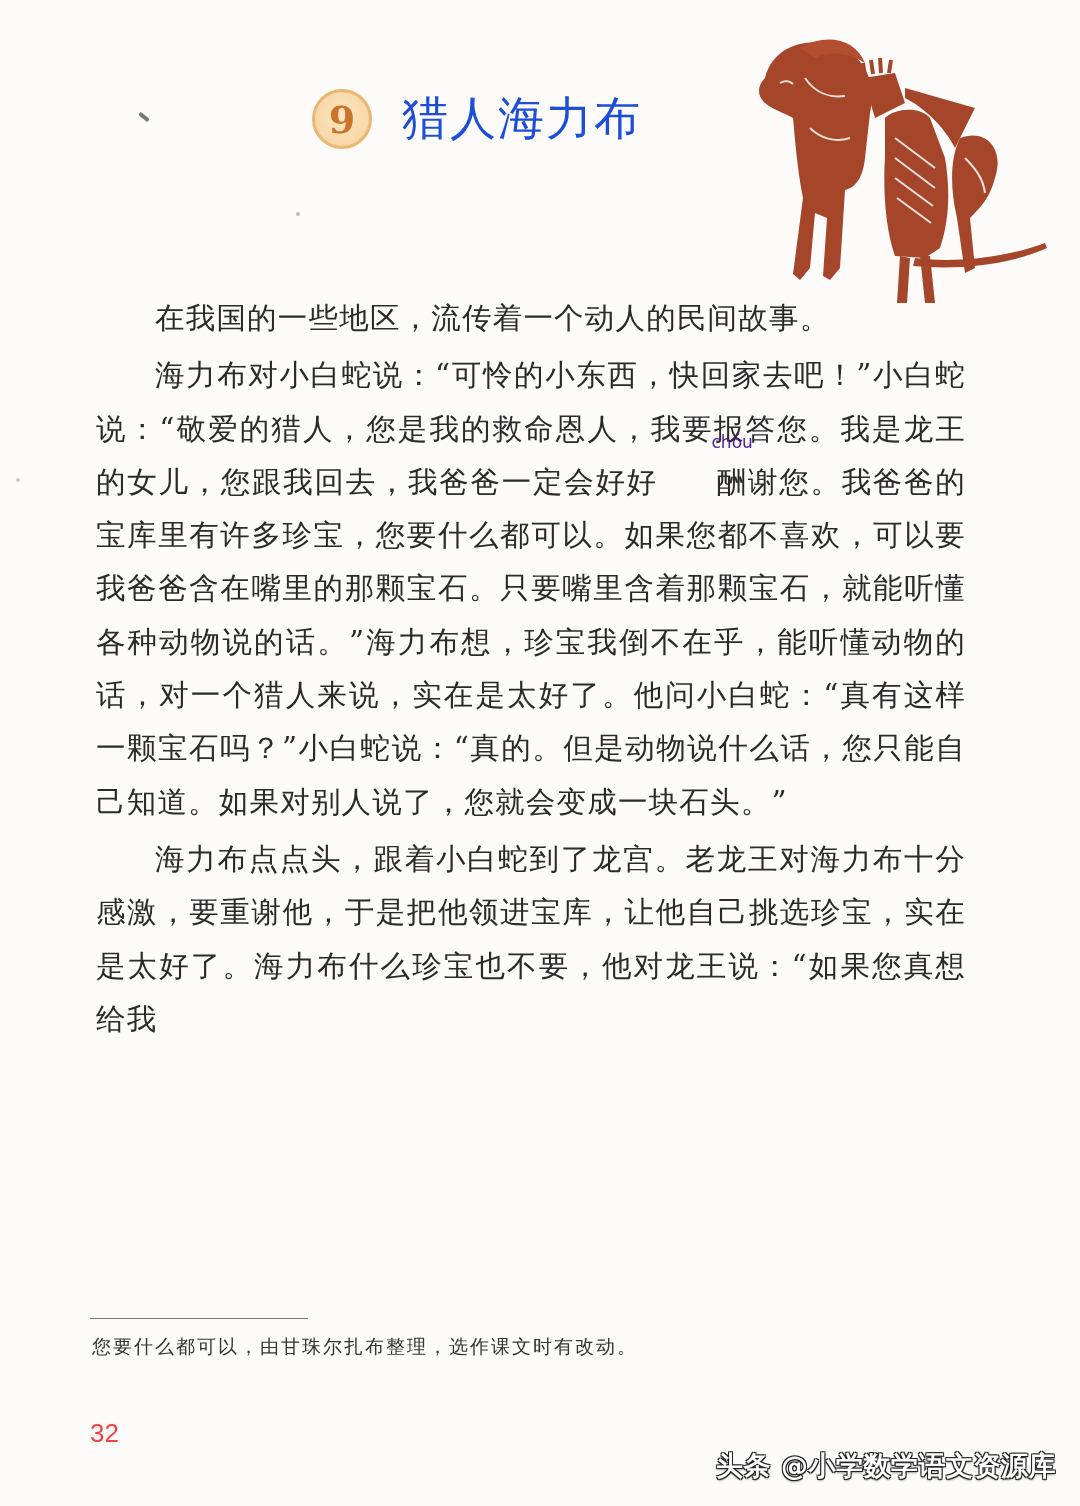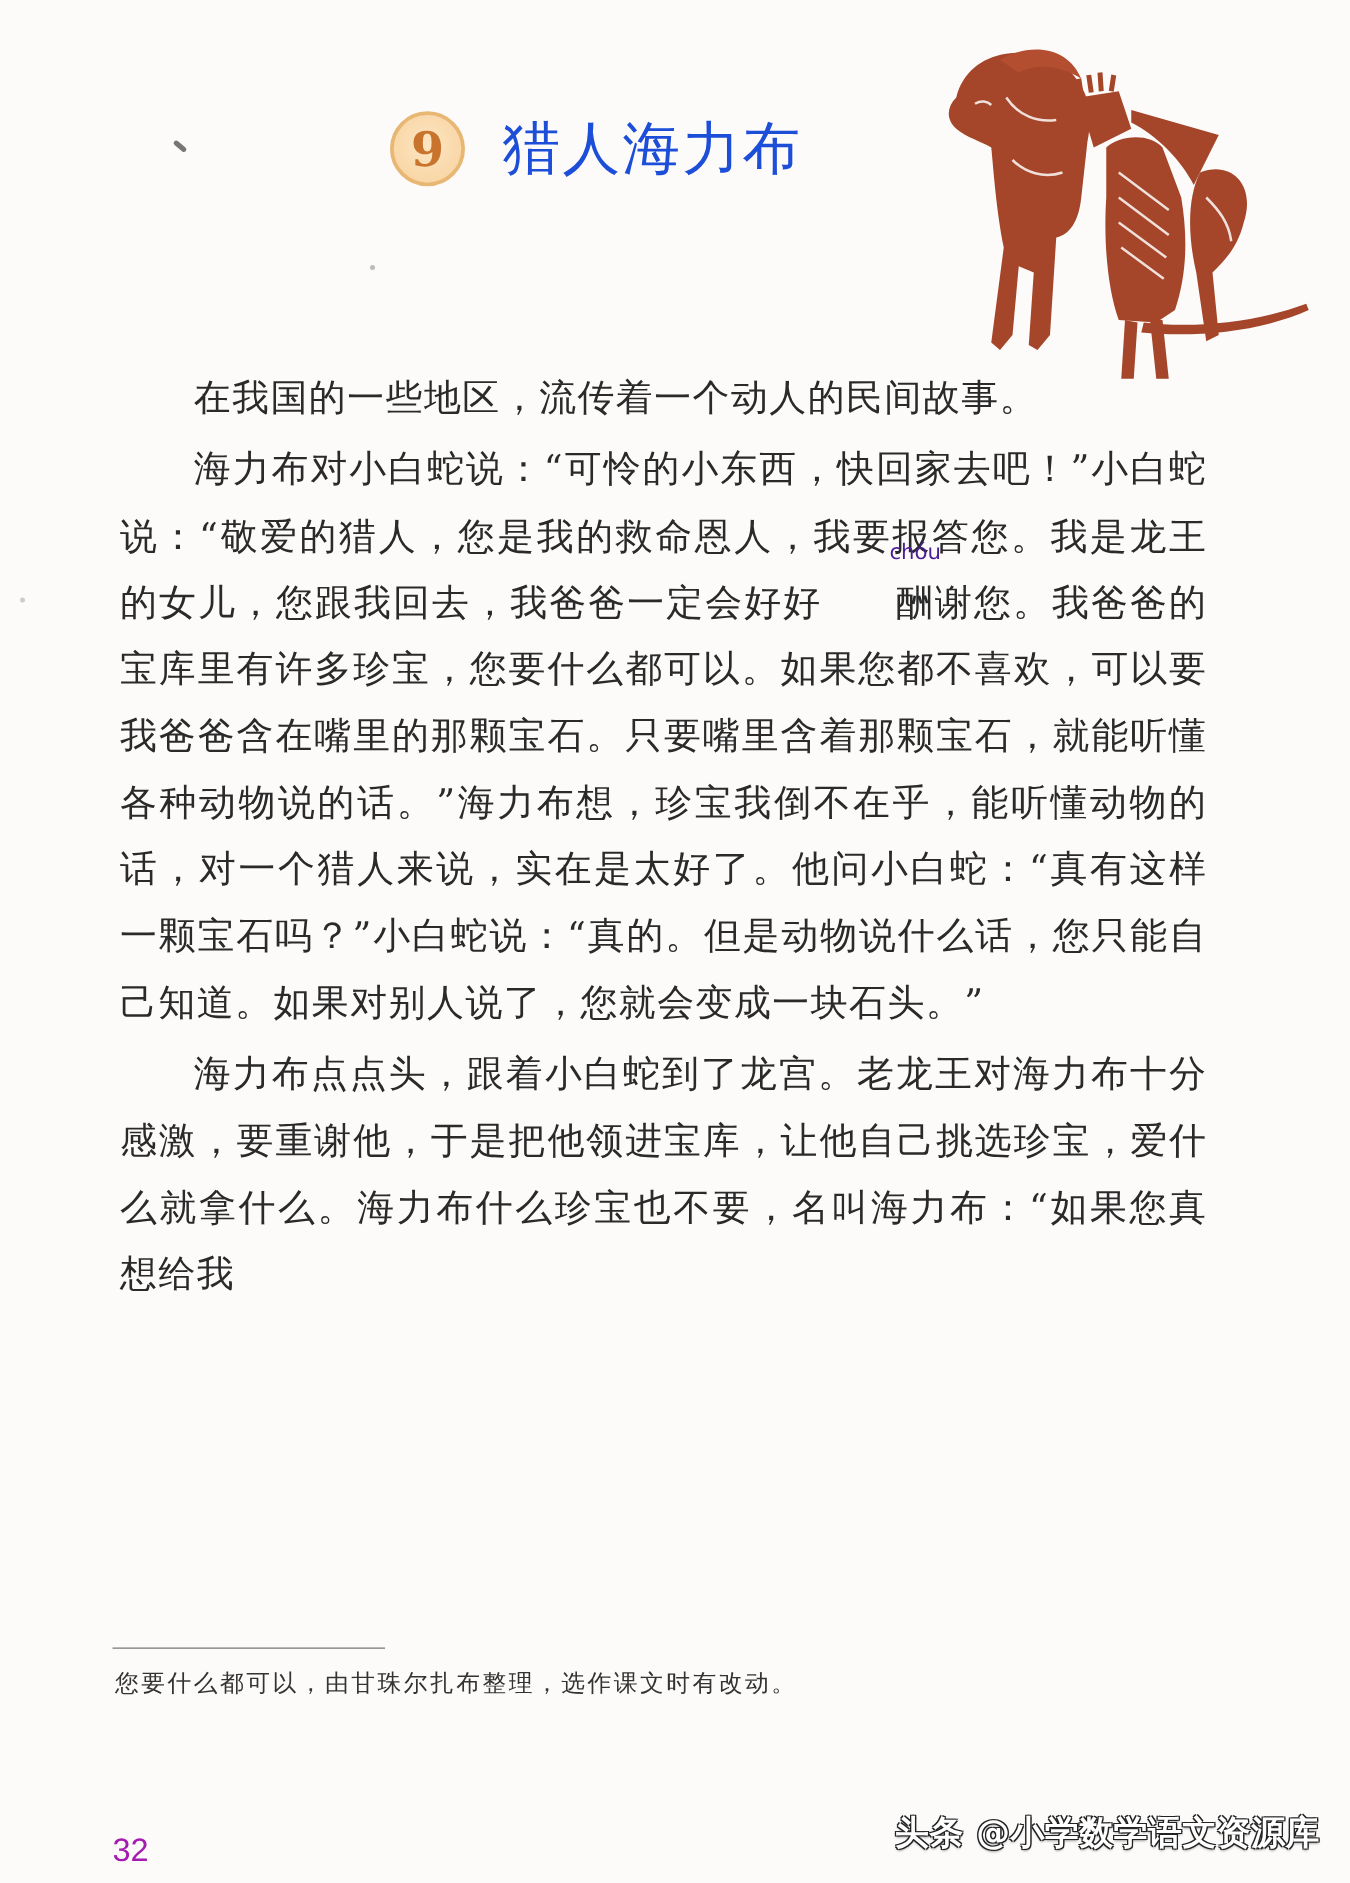--- a/index.html
+++ b/index.html
@@ -45,23 +45,22 @@
     top: -22px; font-size: 17px; letter-spacing: 0; color: #4c1d95;
     font-family: "DejaVu Sans", sans-serif; line-height: 1;
   }
 
   .footnote-rule { position: absolute; left: 90px; top: 1318px; width: 218px; height: 1px; background: #777; }
   .footnote {
     position: absolute; left: 92px; top: 1334px; font-size: 19px; letter-spacing: 2px;
     color: #333; font-family: "DejaVu Serif", serif;
   }
   .page-number {
-    position: absolute; left: 90px; top: 1418px; font-size: 26px; color: #a21caf;
+    position: absolute; left: 90px; top: 1418px; font-size: 26px; color: #ef4444;
     font-family: "Liberation Sans", sans-serif;
-    margin-top: 47px;
   }
   .watermark {
     position: absolute; right: 24px; top: 1448px; font-size: 27px; color: #fff;
     font-family: "DejaVu Sans", sans-serif; letter-spacing: 0.5px;
     text-shadow: 1px 1px 0 #222, -1px -1px 0 #222, 1px -1px 0 #222, -1px 1px 0 #222, 0 2px 2px rgba(0,0,0,.4);
     font-weight: bold;
   }
 </style>
 </head>
 <body>
@@ -103,21 +102,21 @@
       <path d="M65 110 C 75 120, 90 125, 105 120"></path>
       <path d="M150 120 L 190 150 M 150 140 L 190 170 M 150 160 L 188 188 M 152 180 L 186 205"></path>
       <path d="M220 140 C 230 150, 238 160, 240 175"></path>
       <path d="M35 65 C 40 62, 45 63, 48 66"></path>
     </g>
   </svg>
 
   <div class="body-text">
     <p>在我国的一些地区，流传着一个动人的民间故事。</p>
     <p><span>海力布对小白蛇说：“可怜的小东西，快回家去吧！”小白蛇说：“敬爱的猎人，您是我的救命恩人，我要报答您。我是龙王的女儿，您跟我回去，我爸爸一定会好好</span><span class="ruby-wrap"><span class="ruby-note">chóu</span><span>酬</span></span><span>谢您。我爸爸的宝库里有许多珍宝，您要什么都可以。如果您都不喜欢，可以要我爸爸含在嘴里的那颗宝石。只要嘴里含着那颗宝石，就能听懂各种动物说的话。”海力布想，珍宝我倒不在乎，能听懂动物的话，对一个猎人来说，实在是太好了。他问小白蛇：“真有这样一颗宝石吗？”小白蛇说：“真的。但是动物说什么话，您只能自己知道。如果对别人说了，您就会变成一块石头。”</span></p>
-    <p>海力布点点头，跟着小白蛇到了龙宫。老龙王对海力布十分感激，要重谢他，于是把他领进宝库，让他自己挑选珍宝，爱什么就拿什么。海力布什么珍宝也不要，名叫海力布：“如果您真想给我</p>
+    <p>海力布点点头，跟着小白蛇到了龙宫。老龙王对海力布十分感激，要重谢他，于是把他领进宝库，让他自己挑选珍宝，实在是太好了。海力布什么珍宝也不要，他对龙王说：“如果您真想给我</p>
   </div>
 
   <div class="footnote-rule"></div>
   <div class="footnote">您要什么都可以，由甘珠尔扎布整理，选作课文时有改动。</div>
 
   <div class="page-number">32</div>
   <div class="watermark">头条 @小学数学语文资源库</div>
 </div>
 
 </body></html>

